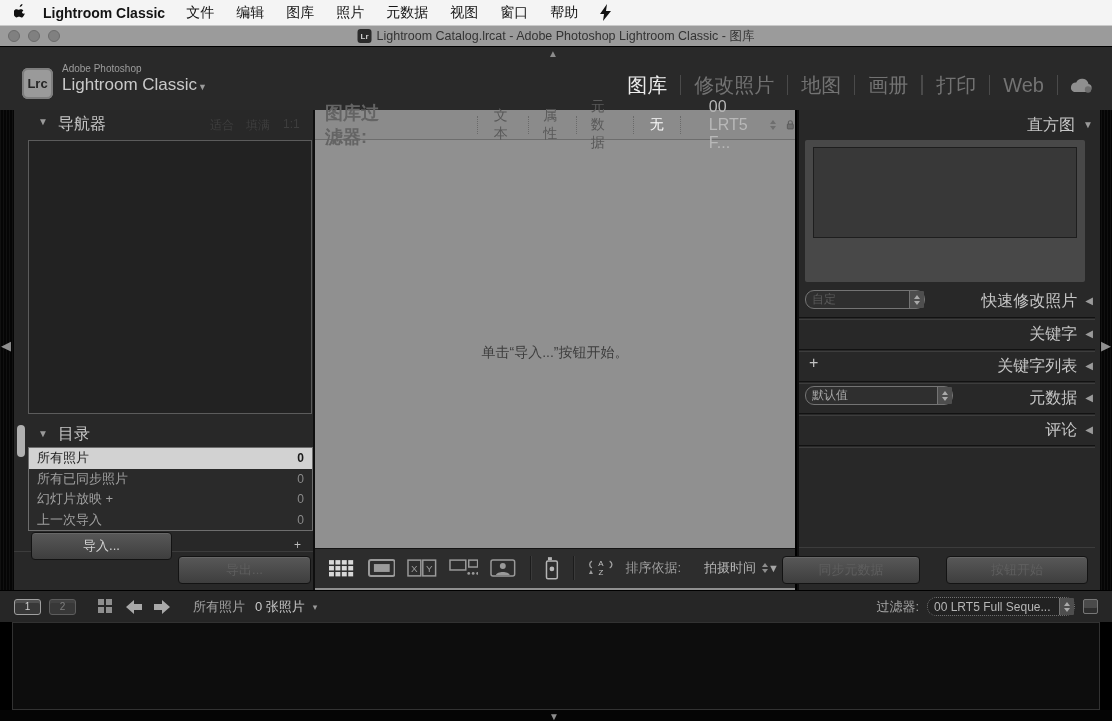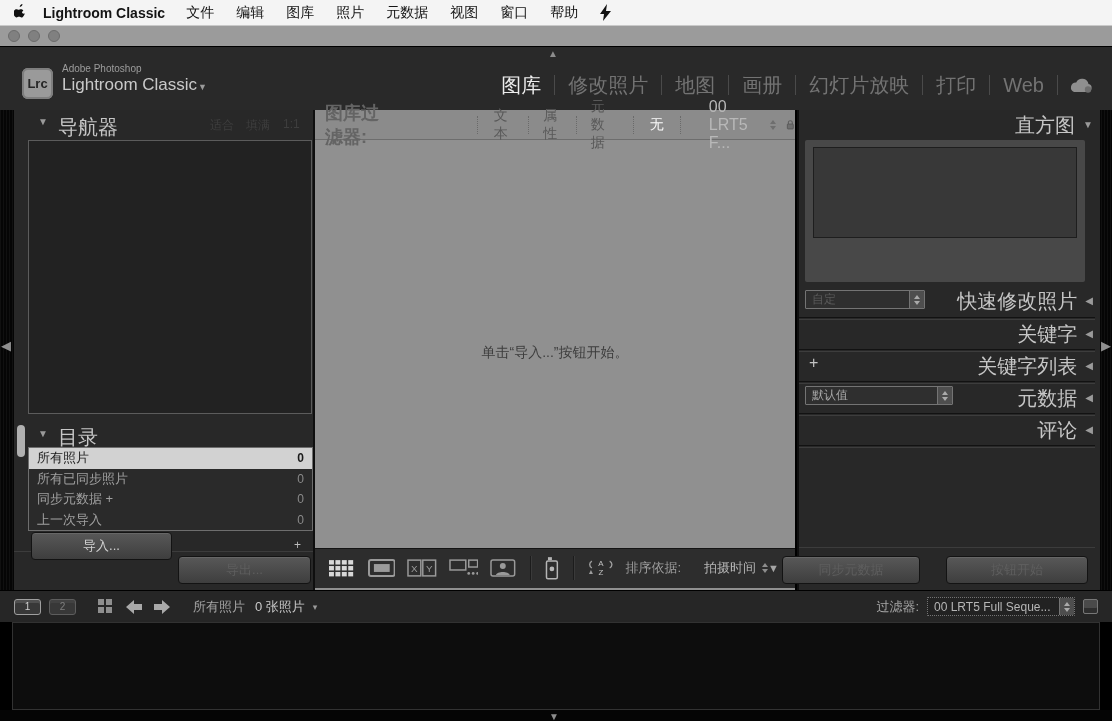--- a/index.html
+++ b/index.html
@@ -32,21 +32,21 @@
   .modnav .mod{padding:0 13px;font-size:20px;color:#737373;white-space:nowrap}
   .modnav .mod.active{color:#ededed}
   .modnav .mdiv{width:1px;height:20px;background:#4a4a4a}
   .tri{line-height:1;display:inline-block}
   
   .edge{top:110px;width:14px;height:480px;background:#060606;
     background-image:repeating-linear-gradient(90deg,#101010 0 1px,#050505 1px 3px)}
   .lpanel{left:14px;top:110px;width:301px;height:480px;background:#282828;border-right:2px solid #0f0f0f;box-sizing:border-box}
   .cpanel{left:315px;top:110px;width:480px;height:480px;background:#909090}
   .rpanel{left:797px;top:110px;width:303px;height:480px;background:#282828;border-left:2px solid #0f0f0f;box-sizing:border-box}
-  .phead{font-size:20px;color:#c6c6c6;white-space:nowrap}
+  .phead{font-size:16px;color:#c6c6c6;white-space:nowrap}
   .dimopt{font-size:12px;color:#3e3e3e}
   .navbox{left:28px;top:140px;width:284px;height:274px;background:#222;border:1px solid #5c5c5c;box-sizing:border-box}
   .scrollthumb{left:17px;top:425px;width:8px;height:32px;border-radius:4px;background:#b0b0b0}
   .catlist{left:28px;top:447px;width:285px;height:84px;background:#2a2a2a;border:1px solid #6e6e6e;box-sizing:border-box}
   .cat-row{height:20.5px;display:flex;align-items:center;padding:0 8px;font-size:13px;color:#a0a0a0}
   .cat-row .count{margin-left:auto;font-size:12px;color:#8a8a8a}
   .cat-row.selected{background:#d2d2d2;color:#1b1b1b}
   .cat-row.selected .count{color:#1b1b1b;font-weight:bold}
   .lr-btn{background:linear-gradient(#585858,#3e3e3e);border:1px solid #131313;border-radius:4px;
     color:#d2d2d2;font-size:13px;display:flex;align-items:center;justify-content:center;
@@ -62,21 +62,21 @@
   .msg{font-size:14px;color:#3d3d3d;white-space:nowrap}
   .toolbar{left:315px;top:548px;width:480px;height:40px;background:#2d2d2d;border-top:1px solid #141414;box-sizing:border-box}
   .tb-div{width:1px;height:24px;background:#1c1c1c;box-shadow:1px 0 0 #3a3a3a}
   .tb-text{font-size:13px;color:#9e9e9e;white-space:nowrap}
   .tb-val{font-size:13px;color:#b5b5b5;white-space:nowrap}
   
   .histOuter{left:805px;top:140px;width:280px;height:142px;background:#484848;border-radius:2px}
   .histInner{left:813px;top:147px;width:264px;height:91px;background:#383838;border:1px solid #1e1e1e;box-sizing:border-box}
   .rp-row{left:803px;width:290px;height:26px;display:flex;align-items:center;justify-content:flex-end;gap:8px}
   .rp-sep{left:799px;width:296px;height:3px;border-top:1px solid #121212;border-bottom:1px solid #3d3d3d;box-sizing:border-box}
-  .dd{background:#2f2f2f;border:1px solid #747474;border-radius:1px;display:flex;align-items:center;
+  .dd{background:#2f2f2f;border:1px solid #747474;border-radius:9px;display:flex;align-items:center;
     font-size:12px;padding-left:6px;box-sizing:border-box}
   .stepper{margin-left:auto;width:14px;align-self:stretch;background:#4e4e4e;border-left:1px solid #747474;
     display:flex;flex-direction:column;align-items:center;justify-content:center;gap:2px;border-radius:0 1px 1px 0}
   .st-up{width:0;height:0;border-left:3px solid transparent;border-right:3px solid transparent;border-bottom:4px solid #aaa}
   .st-dn{width:0;height:0;border-left:3px solid transparent;border-right:3px solid transparent;border-top:4px solid #aaa}
   
   .fsbar{left:0;top:590px;width:1112px;height:32px;background:#262626;border-top:1px solid #000;box-sizing:border-box;
     display:flex;align-items:center}
   .winbtn{width:27px;height:16px;border:1px solid #9f9f9f;border-radius:3px;box-sizing:border-box;
     display:flex;align-items:center;justify-content:center;font-size:10px;color:#d0d0d0;background:#383838;
@@ -106,20 +106,24 @@
   <span class="mitem">帮助</span>
   <svg width="13" height="17" viewBox="0 0 13 17" style="margin-left:10px">
     <path fill="#111" d="M8 0 1 10h4L4 17l8-10H7z"></path>
   </svg>
 </div>
 
 <div class="abs titlebar">
   <span class="tlight"></span>
   <span class="tlight"></span>
   <span class="tlight"></span>
+  <span class="wtitle">
+    <span class="lr-badge">Lr</span>
+    <span>Lightroom Catalog.lrcat - Adobe Photoshop Lightroom Classic - 图库</span>
+  </span>
 </div>
 
 <div class="abs header"></div>
 <div class="abs" style="left:548px;top:48px;font-size:10px;color:#8c8c8c">
   <span class="tri">▲</span>
 </div>
 <div class="abs lrc-logo">Lrc</div>
 <div class="abs brand1">Adobe Photoshop</div>
 <div class="abs brand2">Lightroom Classic</div>
 <div class="abs" style="left:198px;top:82px;font-size:9px;color:#9a9a9a">
@@ -127,21 +131,20 @@
 </div>
 <div class="abs modnav">
   <span class="mod active">图库</span>
   <span class="mdiv"></span>
   <span class="mod">修改照片</span>
   <span class="mdiv"></span>
   <span class="mod">地图</span>
   <span class="mdiv"></span>
   <span class="mod">画册</span>
   <span class="mdiv"></span>
-  <span class="mod">幻灯片放映</span>
   <span class="mdiv"></span>
   <span class="mod">打印</span>
   <span class="mdiv"></span>
   <span class="mod">Web</span>
   <span class="mdiv"></span>
   <svg width="26" height="18" viewBox="0 0 26 18" style="margin-left:10px">
     <path fill="#8f8f8f" d="M20.5 8.1A6.5 6.5 0 0 0 8.2 6.4 5 5 0 0 0 6 16h13.5a4 4 0 0 0 1-7.9z"></path>
     <circle cx="20" cy="13.5" r="3.2" fill="#6e6e6e"></circle>
   </svg>
 </div>
@@ -173,21 +176,21 @@
 <div class="abs catlist">
   <div class="cat-row selected">
     <span>所有照片</span>
     <span class="count">0</span>
   </div>
   <div class="cat-row">
     <span>所有已同步照片</span>
     <span class="count">0</span>
   </div>
   <div class="cat-row">
-    <span>同步元数据 +</span>
+    <span>幻灯片放映 +</span>
     <span class="count">0</span>
   </div>
   <div class="cat-row">
     <span>上一次导入</span>
     <span class="count">0</span>
   </div>
 </div>
 
 <div class="abs" style="left:14px;top:536px;width:299px;height:15px;overflow:hidden">
   <span class="abs" style="left:24px;top:4px;font-size:10px;color:#9a9a9a"><span class="tri">▼</span></span>

